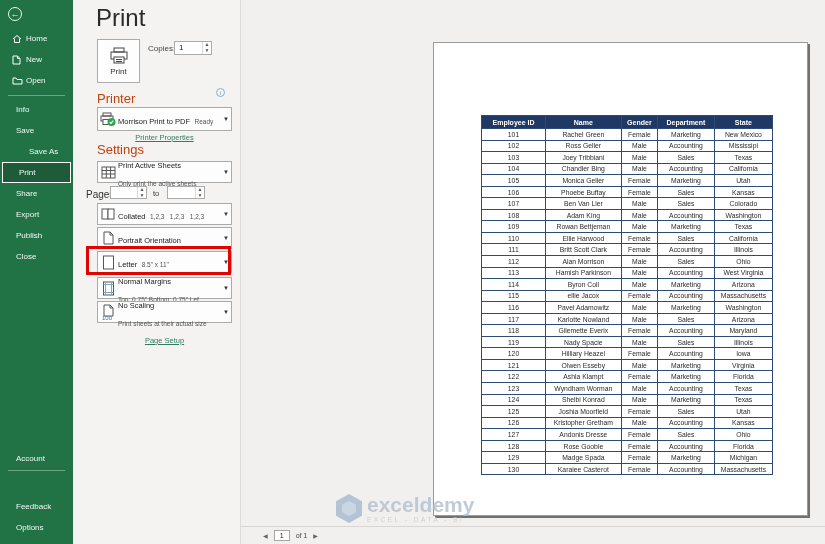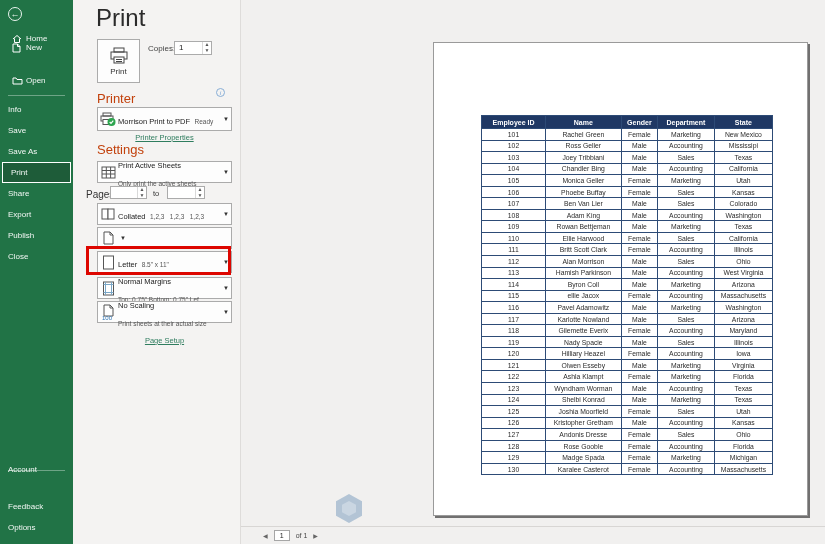--- a/index.html
+++ b/index.html
@@ -9,21 +9,21 @@
   
   #sidebar { position:absolute; left:0; top:0; width:73px; height:544px;
     background:#217346; color:#fff; z-index:10; }
   .sb-back { position:absolute; left:8px; top:7px; width:14px; height:14px;
     border:1px solid #eaf3ee; border-radius:50%; color:#eaf3ee; font-size:9px;
     line-height:12px; text-align:center; cursor:pointer; }
   .sb-item { position:absolute; left:0; width:73px; height:21px; display:flex;
     align-items:center; padding-left:12px; font-size:8px; color:#f2f7f4;
     cursor:pointer; white-space:nowrap; }
   .sb-item .ic { width:10px; height:10px; margin-right:4px; flex:0 0 auto; }
-  .sb-item.plain { padding-left:8px; }
+  .sb-item.plain { padding-left:16px; }
   .sb-item.selected { left:2px; width:69px; border:1px solid #fff; background:#1e5c39; }
   .sb-div { position:absolute; left:8px; width:57px; height:1px; background:rgba(255,255,255,.35); }
 
   
   #main { position:absolute; left:73px; top:0; width:167px; height:544px; background:#f4f3f2; }
   #main-title { position:absolute; left:23px; top:4px; font-size:24px; font-weight:300; color:#2b2b2b; }
   #print-btn { position:absolute; left:24px; top:39px; width:43px; height:44px;
     background:#fdfdfd; border:1px solid #ababab; display:flex; flex-direction:column;
     align-items:center; justify-content:center; cursor:pointer; }
   #print-btn .lbl { font-size:8px; color:#333; margin-top:2px; }
@@ -104,21 +104,21 @@
   <div id="sb-list">
       <div class="sb-item" style="top: 28px;">
         <span class="ic">
           <svg width="10" height="10" viewBox="0 0 10 10">
             <path d="M1 5 L5 1.5 L9 5" fill="none" stroke="#fff"></path>
             <path d="M2.5 4.5 V8.5 H7.5 V4.5" fill="none" stroke="#fff"></path>
           </svg>
         </span>
         <span>Home</span>
       </div>
-      <div class="sb-item" style="top: 37px;">
+      <div class="sb-item" style="top: 49px;">
         <span class="ic">
           <svg width="9" height="10" viewBox="0 0 9 10">
             <path d="M1 1 h4.5 l2.5 2.5 v5.5 h-7 z" fill="none" stroke="#fff"></path>
             <path d="M5.5 1 v2.5 h2.5" fill="none" stroke="#fff"></path>
           </svg>
         </span>
         <span>New</span>
       </div>
       <div class="sb-item" style="top: 70px;">
         <span class="ic">
@@ -128,40 +128,40 @@
         </span>
         <span>Open</span>
       </div>
       <div class="sb-div" style="top: 95px;"></div>
       <div class="sb-item plain" style="top: 99px;">
         <span>Info</span>
       </div>
       <div class="sb-item plain" style="top: 120px;">
         <span>Save</span>
       </div>
-      <div class="sb-item plain" style="top: 141px;">
+      <div class="sb-item plain" style="top: 141px; margin-left: 13px;">
         <span>Save As</span>
       </div>
       <div class="sb-item plain selected" style="top: 162px;">
         <span>Print</span>
       </div>
       <div class="sb-item plain" style="top: 183px;">
         <span>Share</span>
       </div>
       <div class="sb-item plain" style="top: 204px;">
         <span>Export</span>
       </div>
       <div class="sb-item plain" style="top: 225px;">
         <span>Publish</span>
       </div>
       <div class="sb-item plain" style="top: 246px;">
         <span>Close</span>
       </div>
       <div class="sb-div" style="top: 470px;"></div>
-      <div class="sb-item plain" style="top: 459px;">
+      <div class="sb-item plain" style="top: 448px;">
         <span>Account</span>
       </div>
       <div class="sb-item plain" style="top: 496px; align-items: center;">
         <span>Feedback</span>
       </div>
       <div class="sb-item plain" style="top: 517px;">
         <span>Options</span>
       </div>
     </div>
 </div>
@@ -262,20 +262,21 @@
     <span class="car">▼</span>
   </div>
 
   <div class="dd" style="top:227px; height:22px">
     <span class="dic">
       <svg width="13" height="14" viewBox="0 0 13 14">
         <path d="M2 1 h6 l3 3 v9 h-9 z" fill="#fff" stroke="#555"></path>
         <path d="M8 1 v3 h3" fill="none" stroke="#555"></path>
       </svg>
     </span>
+    <span class="txt"><span class="t1">Portrait Orientation</span></span>
     <span class="car">▼</span>
   </div>
 
   <div class="dd" style="top:251px; height:22px">
     <span class="dic">
       <svg width="13" height="15" viewBox="0 0 13 15">
         <rect x="1.5" y="1" width="10" height="13" fill="#fff" stroke="#555"></rect>
       </svg>
     </span>
     <span class="txt">
@@ -553,20 +554,24 @@
             <td>Accounting</td>
             <td>Massachusetts</td>
           </tr>
         </tbody>
     </table>
   </div>
 </div>
 
 <div id="watermark">
   <div id="wm-hex"></div>
+  <div id="wm-text">
+    <div id="wm-brand">exceldemy</div>
+    <div id="wm-tag">EXCEL - DATA - BI</div>
+  </div>
 </div>
 
 <div id="footer">
   <div id="pagenav">
     <span class="arr">◀</span>
     <span id="page-input">1</span>
     <span id="of-label">of 1</span>
     <span class="arr">▶</span>
   </div>
 </div>

